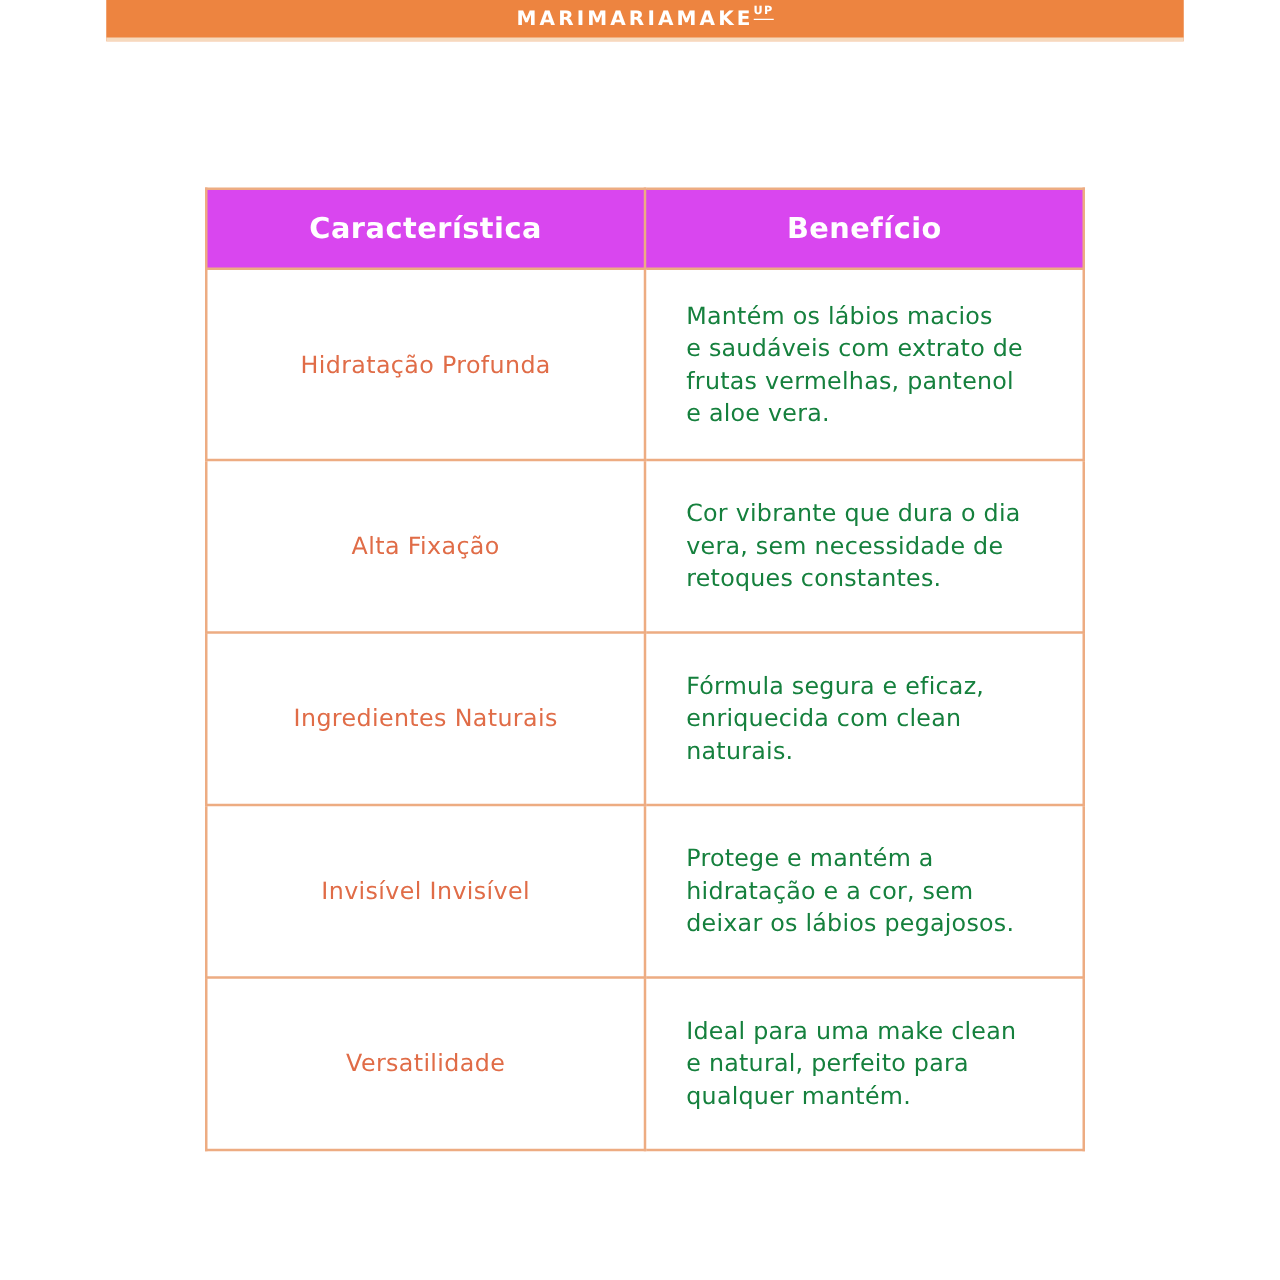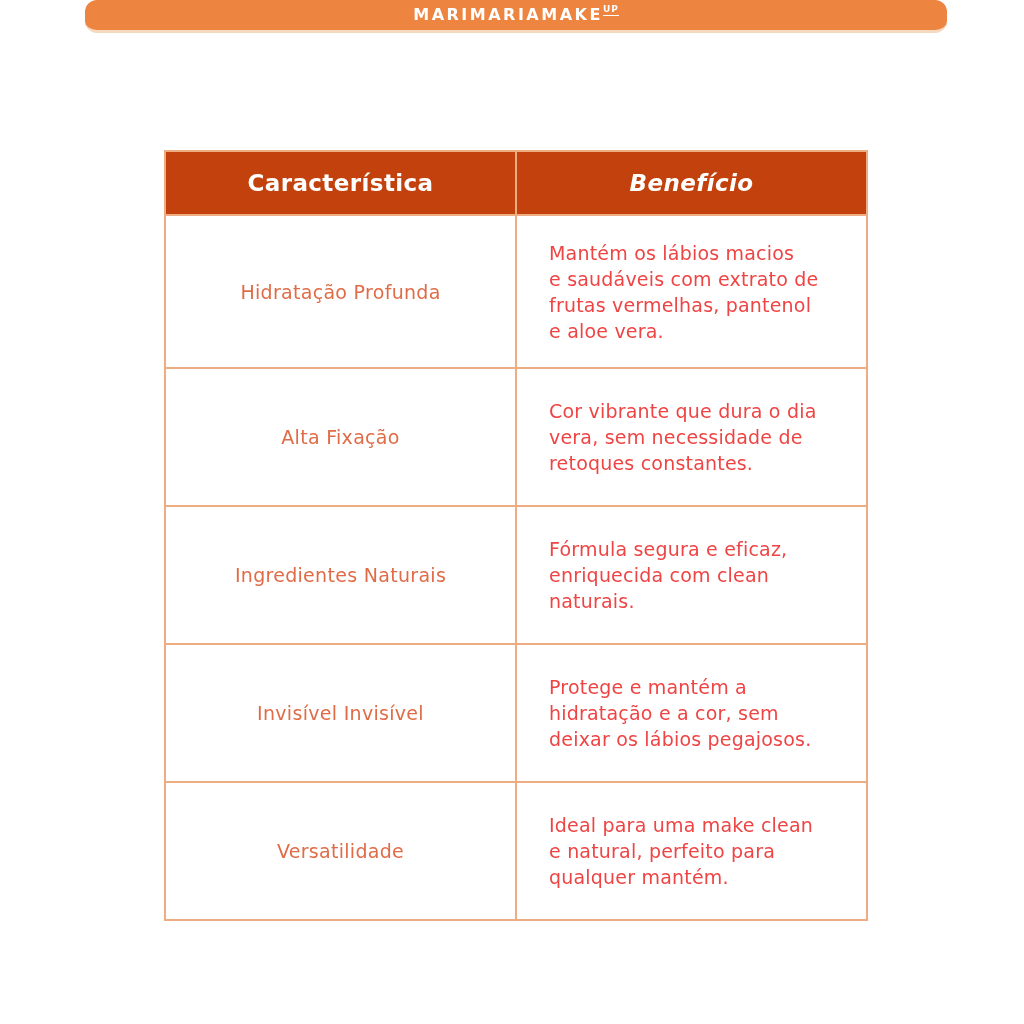--- a/index.html
+++ b/index.html
@@ -14,21 +14,20 @@
   
   .brand-bar {
     position: absolute;
     left: 85px; top: 0;
     width: 862px; height: 33px;
     background: #ED8440;
     border-bottom: 3px solid #F6D9BE;
     display: flex;
     align-items: center;
     justify-content: center;
-    border-radius: 12px;
   }
   .brand-logo {
     color: #ffffff;
     font-size: 16px;
     font-weight: 700;
     letter-spacing: 2.5px;
     line-height: 1;
     white-space: nowrap;
   }
   .brand-logo .logo-sup {
@@ -53,43 +52,43 @@
     border-collapse: collapse;
     table-layout: fixed;
   }
   table.features th,
   table.features td {
     border: 2px solid #EDAC82;
     vertical-align: middle;
   }
   tr.header-row { height: 64px; }
   tr.header-row th {
-    background: #c2410c;
+    background: #d946ef;
     color: #ffffff;
     font-size: 23px;
     font-weight: 700;
     letter-spacing: 0.4px;
     text-align: center;
     border-color: #EDAC82;
   }
-  tr.header-row th + th { border-left: 2px solid #DC7837; font-style: italic; }
+  tr.header-row th + th { border-left: 2px solid #DC7837; }
   tr.body-row-tall { height: 153px; }
   tr.body-row { height: 138px; }
 
   td.feature-cell {
     width: 50%;
     color: #E06C47;
     font-size: 19px;
     letter-spacing: 0.3px;
     text-align: center;
     padding: 15px 10px;
   }
   td.benefit-cell {
     width: 50%;
-    color: #ef4444;
+    color: #15803d;
     font-size: 19px;
     letter-spacing: 0.2px;
     line-height: 26px;
     text-align: left;
     padding: 0 14px 0 32px;
     white-space: pre-line;
   }
 </style>
 </head>
 <body>

